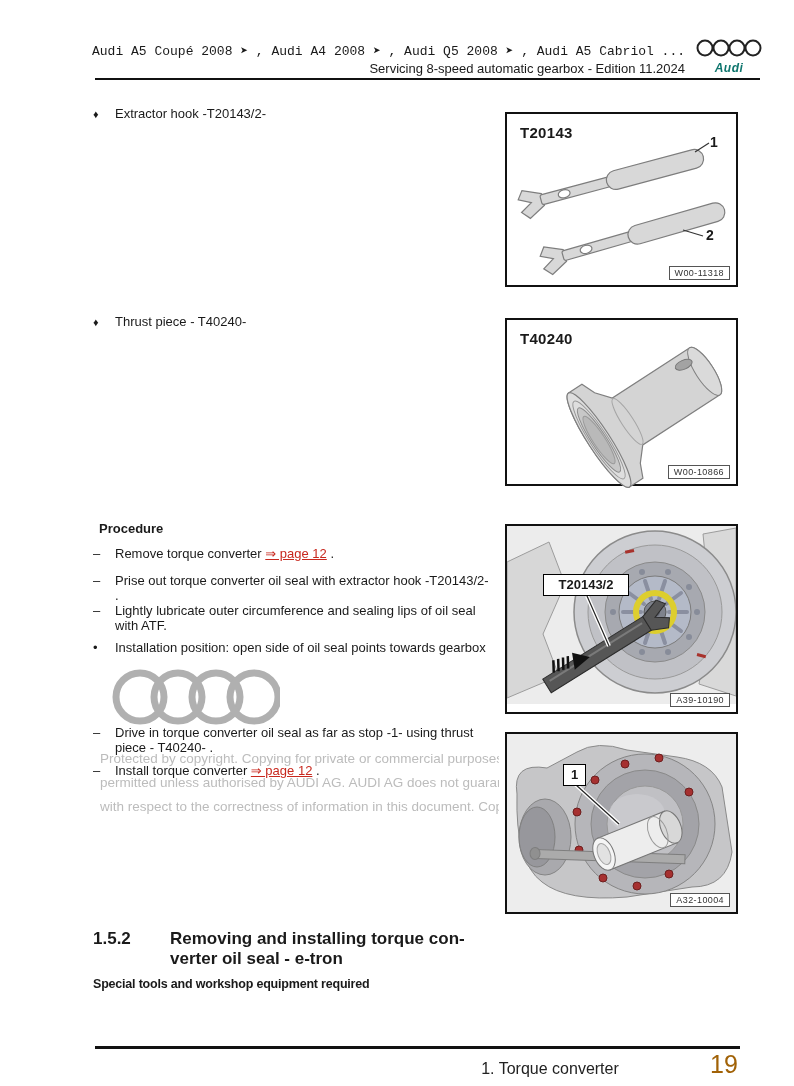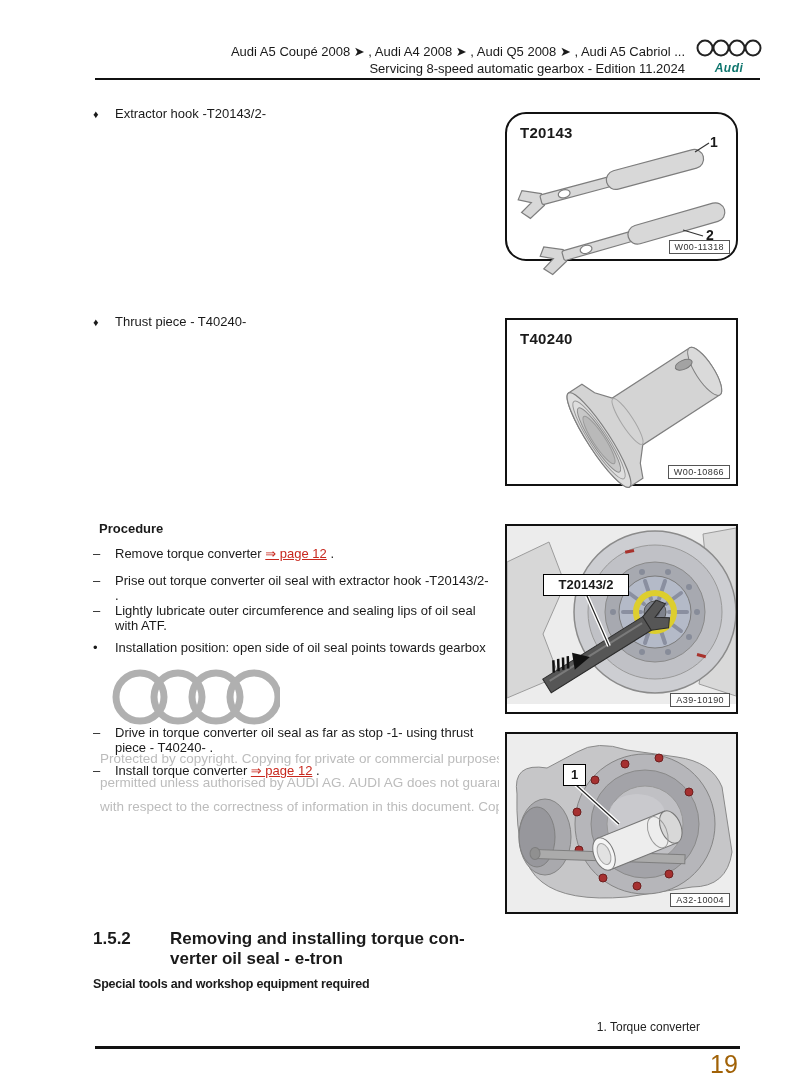--- a/index.html
+++ b/index.html
@@ -3,32 +3,32 @@
 <meta charset="utf-8">
 <style>
   html,body{margin:0;padding:0;background:#e9e9e9;}
   .page{
     position:relative;width:794px;height:1086px;margin:0 auto;background:#ffffff;
     font-family:"Liberation Sans",sans-serif;color:#1a1a1a;overflow:hidden;
   }
   .abs{position:absolute;}
   
   .hdr-line{font-size:13px;line-height:16px;text-align:right;white-space:nowrap;}
-  .hdr1{top:44px;right:109px;}
+  .hdr1{top:44px;right:109px;font-family:Liberation Mono, monospace;}
   .hdr2{top:61px;right:109px;}
   .hdr-rule{top:78px;left:95px;width:665px;height:2px;background:#111;}
   .audi-logo{top:38px;left:694px;width:70px;text-align:center;}
   .audi-logo .word{font-size:12px;font-weight:bold;font-style:italic;letter-spacing:.5px;color:#0f766e;margin-top:-1px;}
   
   .tool-bullet{left:93px;width:400px;font-size:13px;line-height:16px;display:flex;}
   .tb1{top:106px;} .tb2{top:314px;}
   .tool-bullet .mk{width:22px;font-size:11px;}
   
   .figure{border:2px solid #111;background:#fff;box-sizing:border-box;}
-  .fig1{top:112px;left:505px;width:233px;height:149px;border-radius:21px;}
+  .fig1{top:112px;left:505px;width:233px;height:175px;}
   .fig2{top:318px;left:505px;width:233px;height:168px;}
   .fig3{top:524px;left:505px;width:233px;height:190px;}
   .fig4{top:732px;left:505px;width:233px;height:182px;}
   .fig-title{position:absolute;top:10px;left:13px;font-size:15px;font-weight:bold;letter-spacing:.3px;}
   .fig-ref{position:absolute;right:6px;bottom:5px;border:1px solid #555;background:#fff;
            font-size:9px;letter-spacing:.4px;padding:1px 5px;color:#333;}
   .callout-num{position:absolute;font-size:14px;font-weight:bold;}
   .photo-label{position:absolute;border:1.5px solid #000;background:#fff;font-weight:bold;
                font-size:13px;text-align:center;}
   .fig svg{display:block;}
@@ -43,21 +43,21 @@
   .rings-wm{top:668px;left:112px;}
   .wm-line{left:100px;width:399px;overflow:hidden;white-space:nowrap;
            font-size:13.5px;color:#bcbcbc;}
   .wm1{top:751px;} .wm2{top:775px;} .wm3{top:799px;}
   
   .sec-num{top:929px;left:93px;font-size:17px;font-weight:bold;}
   .sec-title{top:929px;left:170px;width:320px;font-size:17px;font-weight:bold;line-height:20px;}
   .sec-sub{top:977px;left:93px;font-size:12.5px;font-weight:bold;letter-spacing:-0.2px;}
   
   .ftr-rule{top:1046px;left:95px;width:645px;height:3px;background:#111;}
-  .ftr-sec{top:1020px;left:400px;width:300px;text-align:right;font-size:12px;color:#222;}
+  .ftr-sec{top:1060px;left:400px;width:300px;text-align:center;font-size:16px;color:#222;}
   .ftr-page{top:1050px;left:710px;font-size:25px;color:#a16207;}
 </style>
 </head>
 <body>
 
 <div class="page">
 
   <div class="abs hdr-line hdr1">Audi A5 Coupé 2008 ➤ , Audi A4 2008 ➤ , Audi Q5 2008 ➤ , Audi A5 Cabriol ...</div>
   <div class="abs hdr-line hdr2">Servicing 8-speed automatic gearbox - Edition 11.2024</div>
   <div class="abs hdr-rule"></div>

